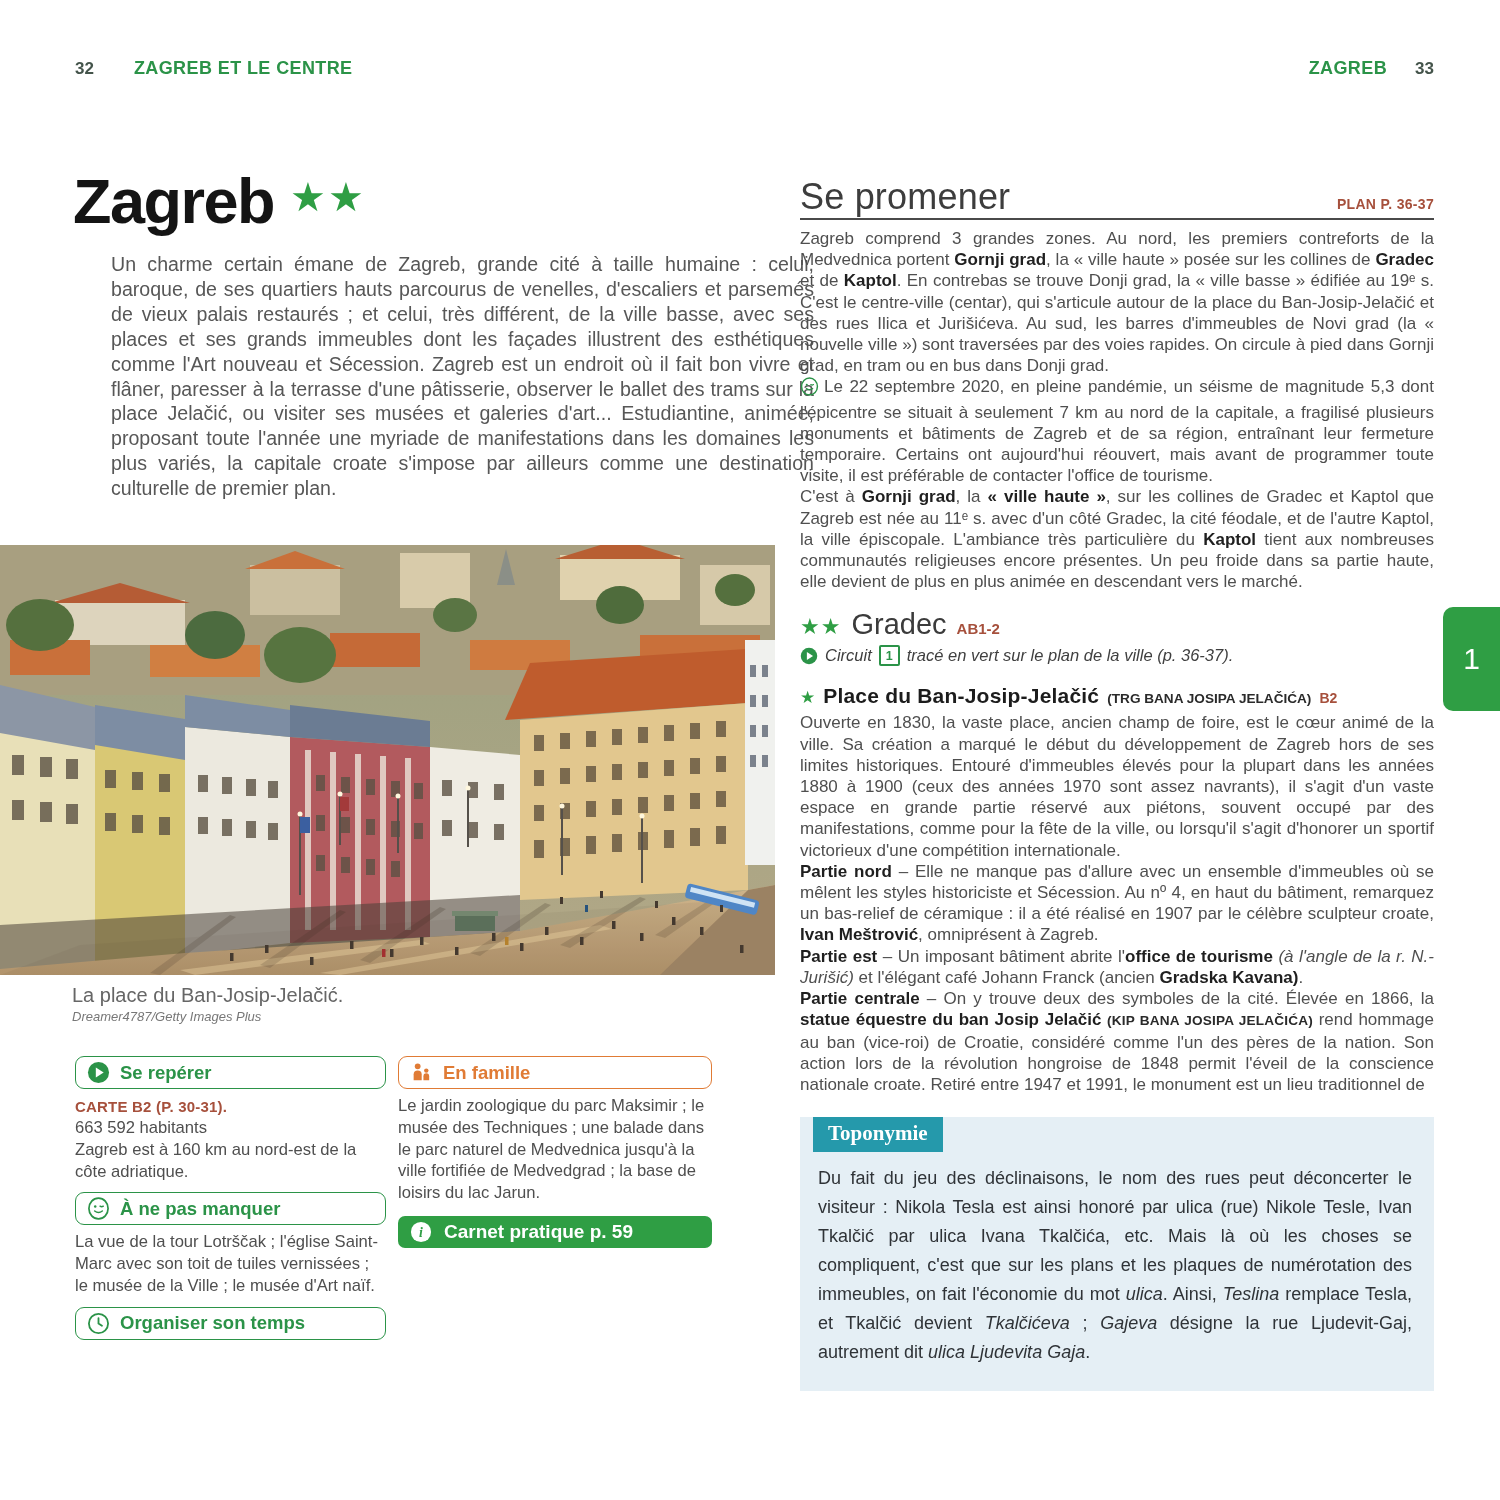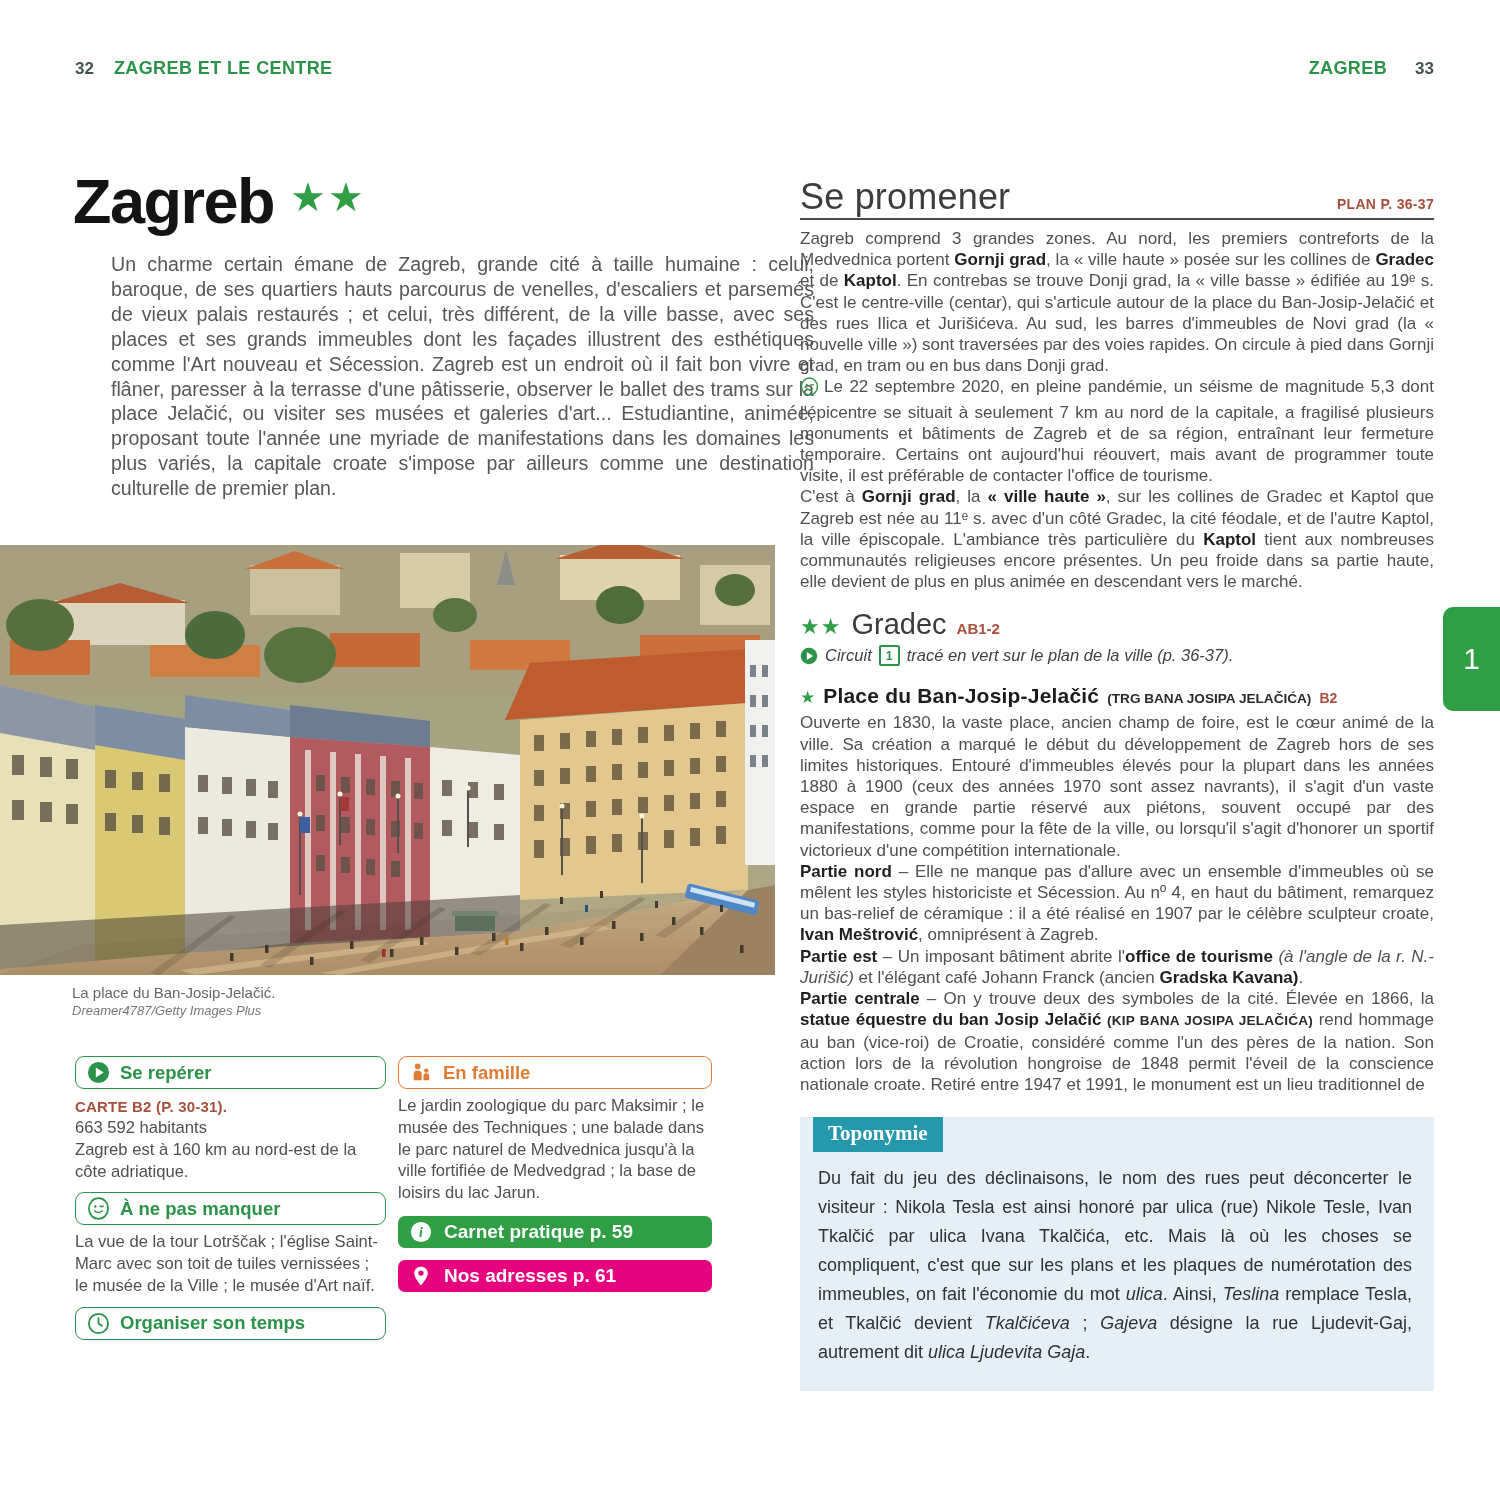--- a/index.html
+++ b/index.html
@@ -1,32 +1,32 @@
 <!DOCTYPE html>
 <html><head>
 <meta charset="utf-8">
 <style>
   html,body{margin:0;padding:0;background:#ffffff;}
   .page{position:relative;width:1500px;height:1500px;background:#fff;overflow:hidden;
         font-family:"Liberation Sans",sans-serif;color:#4f4f4f;}
   
-  .lp-header{position:absolute;left:75px;top:58px;display:flex;align-items:baseline;gap:20px;}
+  .lp-header{position:absolute;left:75px;top:58px;display:flex;align-items:baseline;gap:40px;}
   .rp-header{position:absolute;left:800px;top:58px;width:634px;display:flex;justify-content:flex-end;align-items:baseline;gap:28px;}
   .folio{font-size:17px;font-weight:bold;color:#44544b;}
   .runhead{font-size:18px;font-weight:bold;color:#2b9348;letter-spacing:.4px;}
   
   .zagreb-title{position:absolute;left:73px;top:165px;display:flex;align-items:center;gap:16px;}
   .zagreb-title .t{font-size:63px;font-weight:800;color:#141414;letter-spacing:-1.5px;}
   .zagreb-title .stars{font-size:40px;color:#2f9e44;letter-spacing:2px;position:relative;top:-4px;}
   .intro{position:absolute;left:75px;top:252px;width:703px;font-size:19.6px;line-height:24.9px;
          color:#575757;text-align:justify;margin-left:36px;}
   .photo{position:absolute;left:0;top:545px;width:775px;height:430px;}
   .photo svg{display:block;width:100%;height:100%;}
   .caption{position:absolute;left:72px;top:984px;}
-  .caption .c1{font-size:15px;color:#666;}
+  .caption .c1{font-size:20px;color:#666;}
   .caption .c2{font-size:13px;color:#777;font-style:italic;margin-top:2px;}
   .col-left{position:absolute;left:75px;top:1056px;width:311px;}
   .col-mid{position:absolute;left:398px;top:1056px;width:314px;}
   .infobox{border:1.5px solid #2b9348;border-radius:9px;padding:4px 11px;display:flex;align-items:center;gap:10px;background:#fff;}
   .infobox.orange{border-color:#e07b35;}
   .infobox .bx-label{font-size:18.5px;font-weight:bold;color:#2b9348;}
   .infobox.orange .bx-label{color:#e07b35;}
   .smalltext{font-size:16.6px;line-height:21.8px;color:#4f4f4f;}
   .carte{font-size:15px;font-weight:bold;color:#a6503c;margin:9px 0 2px 0;letter-spacing:.2px;}
   .mt6{margin-top:6px;} .mt10{margin-top:10px;} .mt12{margin-top:12px;}
@@ -377,29 +377,20 @@
     <div class="smalltext mt6">Le jardin zoologique du parc Maksimir ; le musée des Techniques ; une balade dans le parc naturel de Medvednica jusqu'à la ville fortifiée de Medvedgrad ; la base de loisirs du lac Jarun.</div>
     <div class="btn green mt12">
       <span class="icon">
         <svg width="22" height="22" viewBox="0 0 24 24">
             <circle cx="12" cy="12" r="11" fill="#fff"></circle>
             <text x="12" y="17" text-anchor="middle" font-family="Liberation Serif,serif" font-size="15" font-style="italic" font-weight="bold" fill="#2f9e44">i</text>
           </svg>
       </span>
       <span class="btn-label">Carnet pratique p. 59</span>
     </div>
-    <div class="btn pink mt12">
-      <span class="icon">
-        <svg width="22" height="22" viewBox="0 0 24 24">
-            <path d="M12 1.8c-4.2 0-7.4 3.1-7.4 7.2 0 5.2 7.4 13.2 7.4 13.2s7.4-8 7.4-13.2c0-4.1-3.2-7.2-7.4-7.2z" fill="#fff"></path>
-            <circle cx="12" cy="8.8" r="2.9" fill="#e5047e"></circle>
-          </svg>
-      </span>
-      <span class="btn-label">Nos adresses p. 61</span>
-    </div>
   </div>
 
   <div class="rp-col">
     <div class="sect-head">
       <span class="sect-title">Se promener</span>
       <span class="plan-ref">PLAN P. 36-37</span>
     </div>
     <p class="body" style="margin-top:8px;"><span>Zagreb comprend 3 grandes zones. Au nord, les premiers contreforts de la Medvednica portent </span><span class="seg-b">Gornji grad</span><span>, la « ville haute » posée sur les collines de </span><span class="seg-b">Gradec</span><span> et de </span><span class="seg-b">Kaptol</span><span>. En contrebas se trouve Donji grad, la « ville basse » édifiée au 19ᵉ s. C'est le centre-ville (centar), qui s'articule autour de la place du Ban-Josip-Jelačić et des rues Ilica et Jurišićeva. Au sud, les barres d'immeubles de Novi grad (la « nouvelle ville ») sont traversées par des voies rapides. On circule à pied dans Gornji grad, en tram ou en bus dans Donji grad.</span></p>
     <p class="body"><span class="inline-ico icon"><svg width="19" height="19" viewBox="0 0 24 24">
             <ellipse cx="12" cy="12" rx="10" ry="10.8" fill="none" stroke="#2b9348" stroke-width="1.8"></ellipse>

